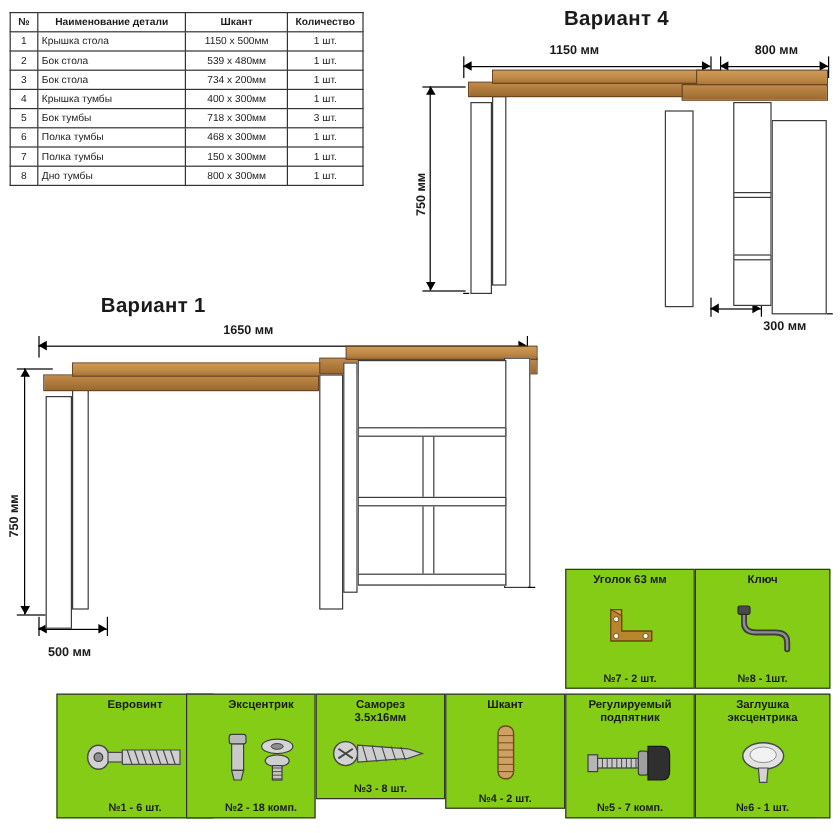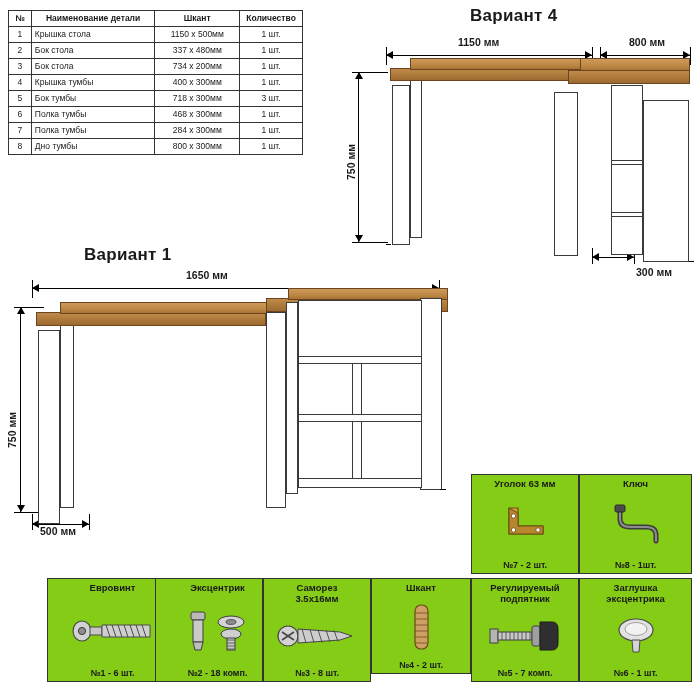--- a/index.html
+++ b/index.html
@@ -72,21 +72,21 @@
   <tbody>
     <tr>
       <td class="c">1</td>
       <td>Крышка стола</td>
       <td class="c">1150 x 500мм</td>
       <td class="c">1 шт.</td>
     </tr>
     <tr>
       <td class="c">2</td>
       <td>Бок стола</td>
-      <td class="c">337 x 480мм</td>
+      <td class="c">539 x 480мм</td>
       <td class="c">1 шт.</td>
     </tr>
     <tr>
       <td class="c">3</td>
       <td>Бок стола</td>
       <td class="c">734 x 200мм</td>
       <td class="c">1 шт.</td>
     </tr>
     <tr>
       <td class="c">4</td>
@@ -102,21 +102,21 @@
     </tr>
     <tr>
       <td class="c">6</td>
       <td>Полка тумбы</td>
       <td class="c">468 x 300мм</td>
       <td class="c">1 шт.</td>
     </tr>
     <tr>
       <td class="c">7</td>
       <td>Полка тумбы</td>
-      <td class="c">284 x 300мм</td>
+      <td class="c">150 x 300мм</td>
       <td class="c">1 шт.</td>
     </tr>
     <tr>
       <td class="c">8</td>
       <td>Дно тумбы</td>
       <td class="c">800 x 300мм</td>
       <td class="c">1 шт.</td>
     </tr>
   </tbody>
 </table>
@@ -184,21 +184,21 @@
 <div class="tick" style="left:32px;top:280px;width:1px;height:18px;"></div>
 <div class="tick" style="left:439px;top:280px;width:1px;height:18px;"></div>
 
 <div class="abs dim-label vert" style="left:6px;top:448px;">750 мм</div>
 <div class="arrow-v" style="left:20px;top:307px;height:205px;"></div>
 <div class="av u" style="left:17px;top:307px;"></div>
 <div class="av d" style="left:17px;top:505px;"></div>
 <div class="tick" style="left:14px;top:307px;width:30px;height:1px;"></div>
 <div class="tick" style="left:14px;top:512px;width:30px;height:1px;"></div>
 
-<div class="abs dim-label" style="left:40px;top:525px;">500 мм</div>
+<div class="abs dim-label" style="left:40px;top:538px;">500 мм</div>
 <div class="arrow-h" style="left:32px;top:524px;width:57px;"></div>
 <div class="ah l" style="left:32px;top:520px;"></div>
 <div class="ah r" style="left:82px;top:520px;"></div>
 <div class="tick" style="left:32px;top:514px;width:1px;height:16px;"></div>
 <div class="tick" style="left:89px;top:514px;width:1px;height:16px;"></div>
 
 <div>
 
   <div class="panel" style="left:38px;top:330px;width:22px;height:194px;"></div>
   <div class="panel" style="left:60px;top:318px;width:14px;height:190px;"></div>
@@ -275,21 +275,21 @@
       <ellipse cx="56" cy="14" rx="13" ry="6" fill="#d5d5d5" stroke="#3f3f3f" stroke-width="1"></ellipse>
       <ellipse cx="56" cy="14" rx="5" ry="2.4" fill="#8d8d8d" stroke="#3f3f3f" stroke-width=".8"></ellipse>
       <ellipse cx="56" cy="26" rx="10" ry="5" fill="#cfcfcf" stroke="#3f3f3f" stroke-width="1"></ellipse>
       <rect x="52" y="30" width="8" height="12" fill="#c6c6c6" stroke="#3f3f3f" stroke-width="1"></rect>
       <path d="M52 32 h8 M52 35 h8 M52 38 h8 M52 41 h8" stroke="#3f3f3f" stroke-width=".7"></path>
     </svg>
   </div>
   <div class="hw-qty">№2 - 18 комп.</div>
 </div>
 
-<div class="hw-box" style="left:263px;top:578px;width:108px;height:104px;">
+<div class="hw-box" style="left:263px;top:578px;width:108px;height:88px;">
   <div class="hw-title" style="white-space:pre-line;">Саморез
 3.5х16мм</div>
   <div class="hw-art">
     <svg width="86" height="26" viewBox="0 0 86 26">
       <circle cx="14" cy="13" r="10" fill="#d2d2d2" stroke="#464646" stroke-width="1.2"></circle>
       <path d="M8 9 L20 17 M8 17 L20 9" stroke="#464646" stroke-width="1.6"></path>
       <path d="M24 6 L66 9 L78 13 L66 17 L24 20 Z" fill="#cdcdcd" stroke="#464646" stroke-width="1"></path>
       <g stroke="#464646" stroke-width=".9">
         <path d="M28 6 L32 20 M36 6.3 L40 19.7 M44 6.6 L48 19.4 M52 7 L56 19 M60 7.4 L64 18.6"></path>
       </g>

